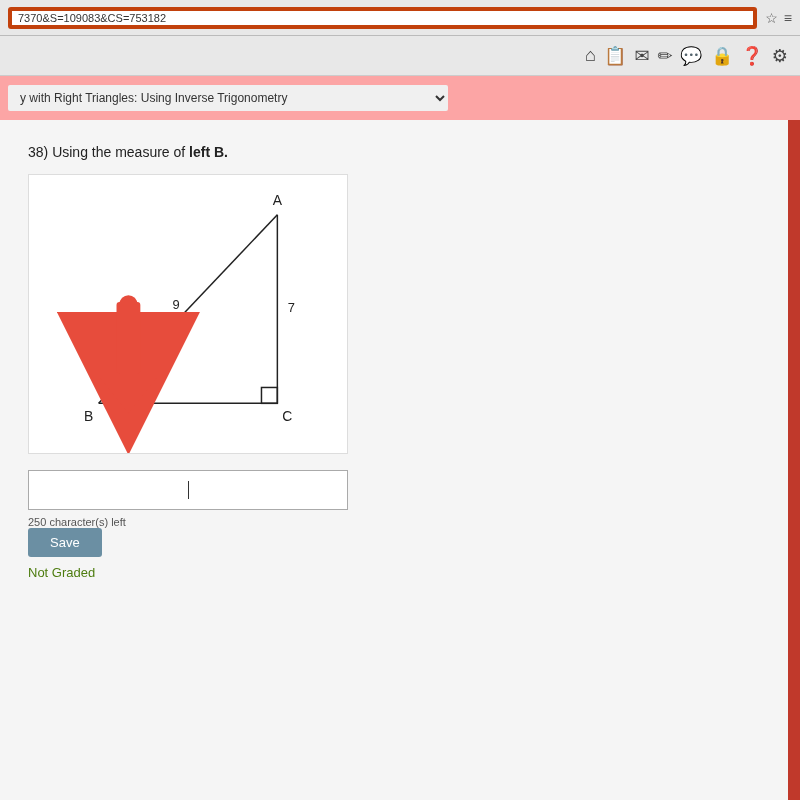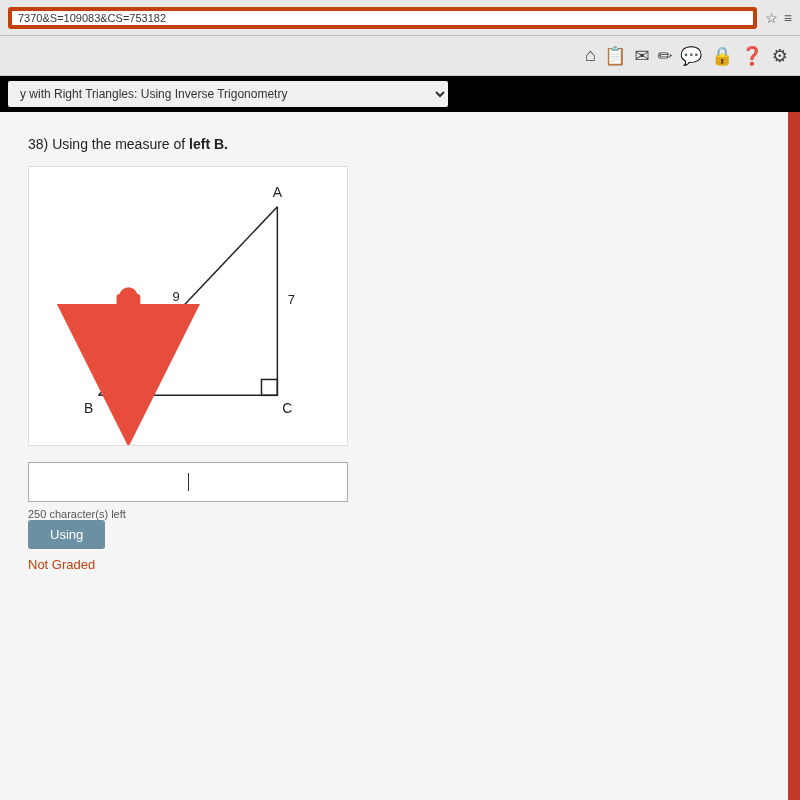--- a/index.html
+++ b/index.html
@@ -55,22 +55,22 @@
       border-bottom: 1px solid #ccc;
     }
     .toolbar-icon {
       font-size: 18px;
       color: #444;
       cursor: pointer;
     }
 
     
     .nav-bar {
-      background: #000000;
-      height: 36px;
+      background: #fca5a5;
+      height: 44px;
       display: flex;
       align-items: center;
       padding: 0 8px;
     }
     .nav-dropdown {
       background: #f0f0f0;
       border: none;
       height: 26px;
       font-size: 12px;
       color: #333;
@@ -167,21 +167,21 @@
       padding: 7px 22px;
       font-size: 13px;
       border-radius: 3px;
       cursor: pointer;
       display: block;
       margin-bottom: 8px;
     }
 
     .not-graded-label {
       font-size: 13px;
-      color: #c2410c;
+      color: #4d7c0f;
       font-weight: normal;
     }
 
     
     .right-edge {
       width: 12px;
       background: #c0392b;
     }
   </style>
 </head>
@@ -255,21 +255,21 @@
         <polygon points="72,205 128,205 100,240" fill="#e74c3c"></polygon>
       </svg>
     </div>
 
     <div class="answer-input-area">
       <div class="cursor-line"></div>
     </div>
 
     <div class="chars-left">250 character(s) left</div>
 
-    <button class="save-button">Using</button>
+    <button class="save-button">Save</button>
 
     <div class="not-graded-label">Not Graded</div>
 
   </div>
 
   <div class="right-edge"></div>
 
 </div>
 
 </body></html>

